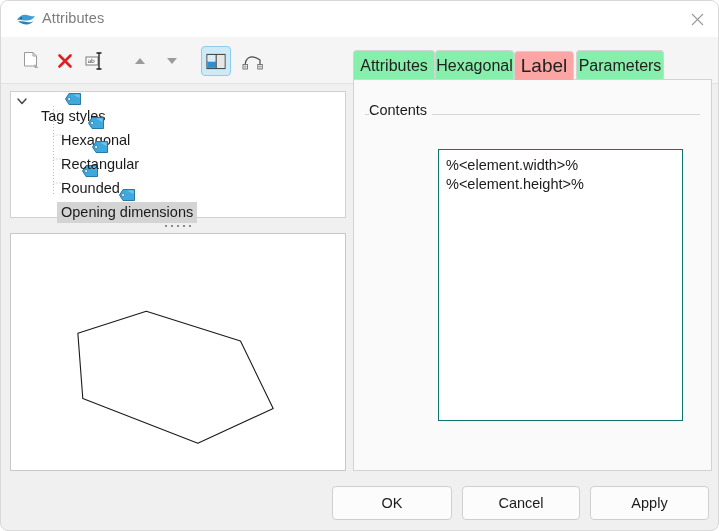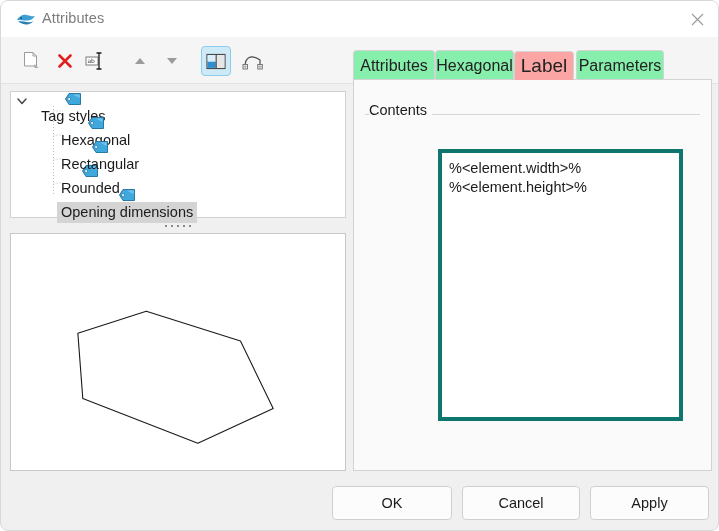--- a/index.html
+++ b/index.html
@@ -211,21 +211,21 @@
     left: 364px; top: 113px;
     width: 335px; height: 1px;
     background: #d6d6d6;
   }
 
   .contents-box {
     position: absolute;
     left: 437px; top: 148px;
     width: 245px; height: 272px;
     background: #ffffff;
-    border: 4px solid #0f766e;
+    border: 1px solid #0f766e;
     box-sizing: border-box;
     padding: 6px 7px;
     font-size: 14.5px;
     color: #1b1b1b;
     line-height: 19px;
     white-space: pre;
     overflow: hidden;
   }
 
   

